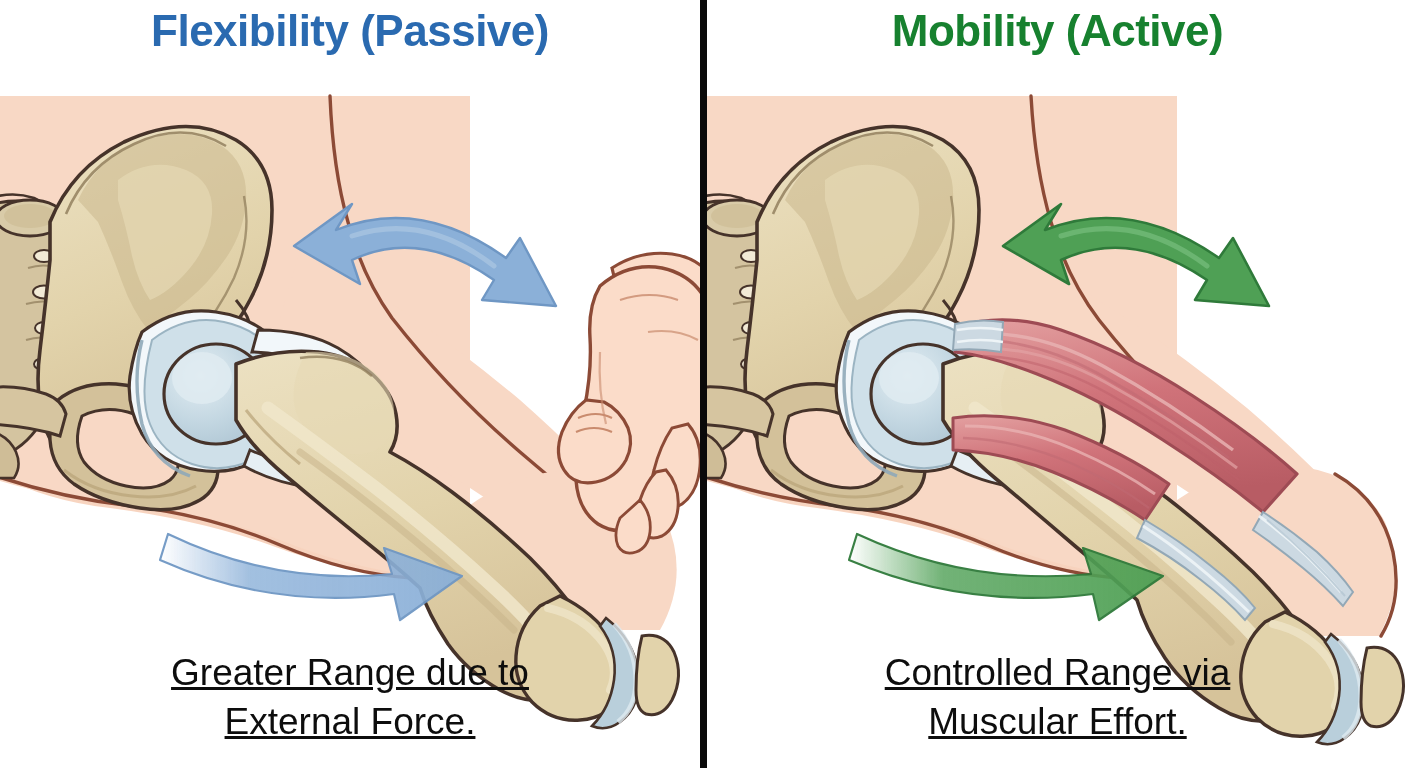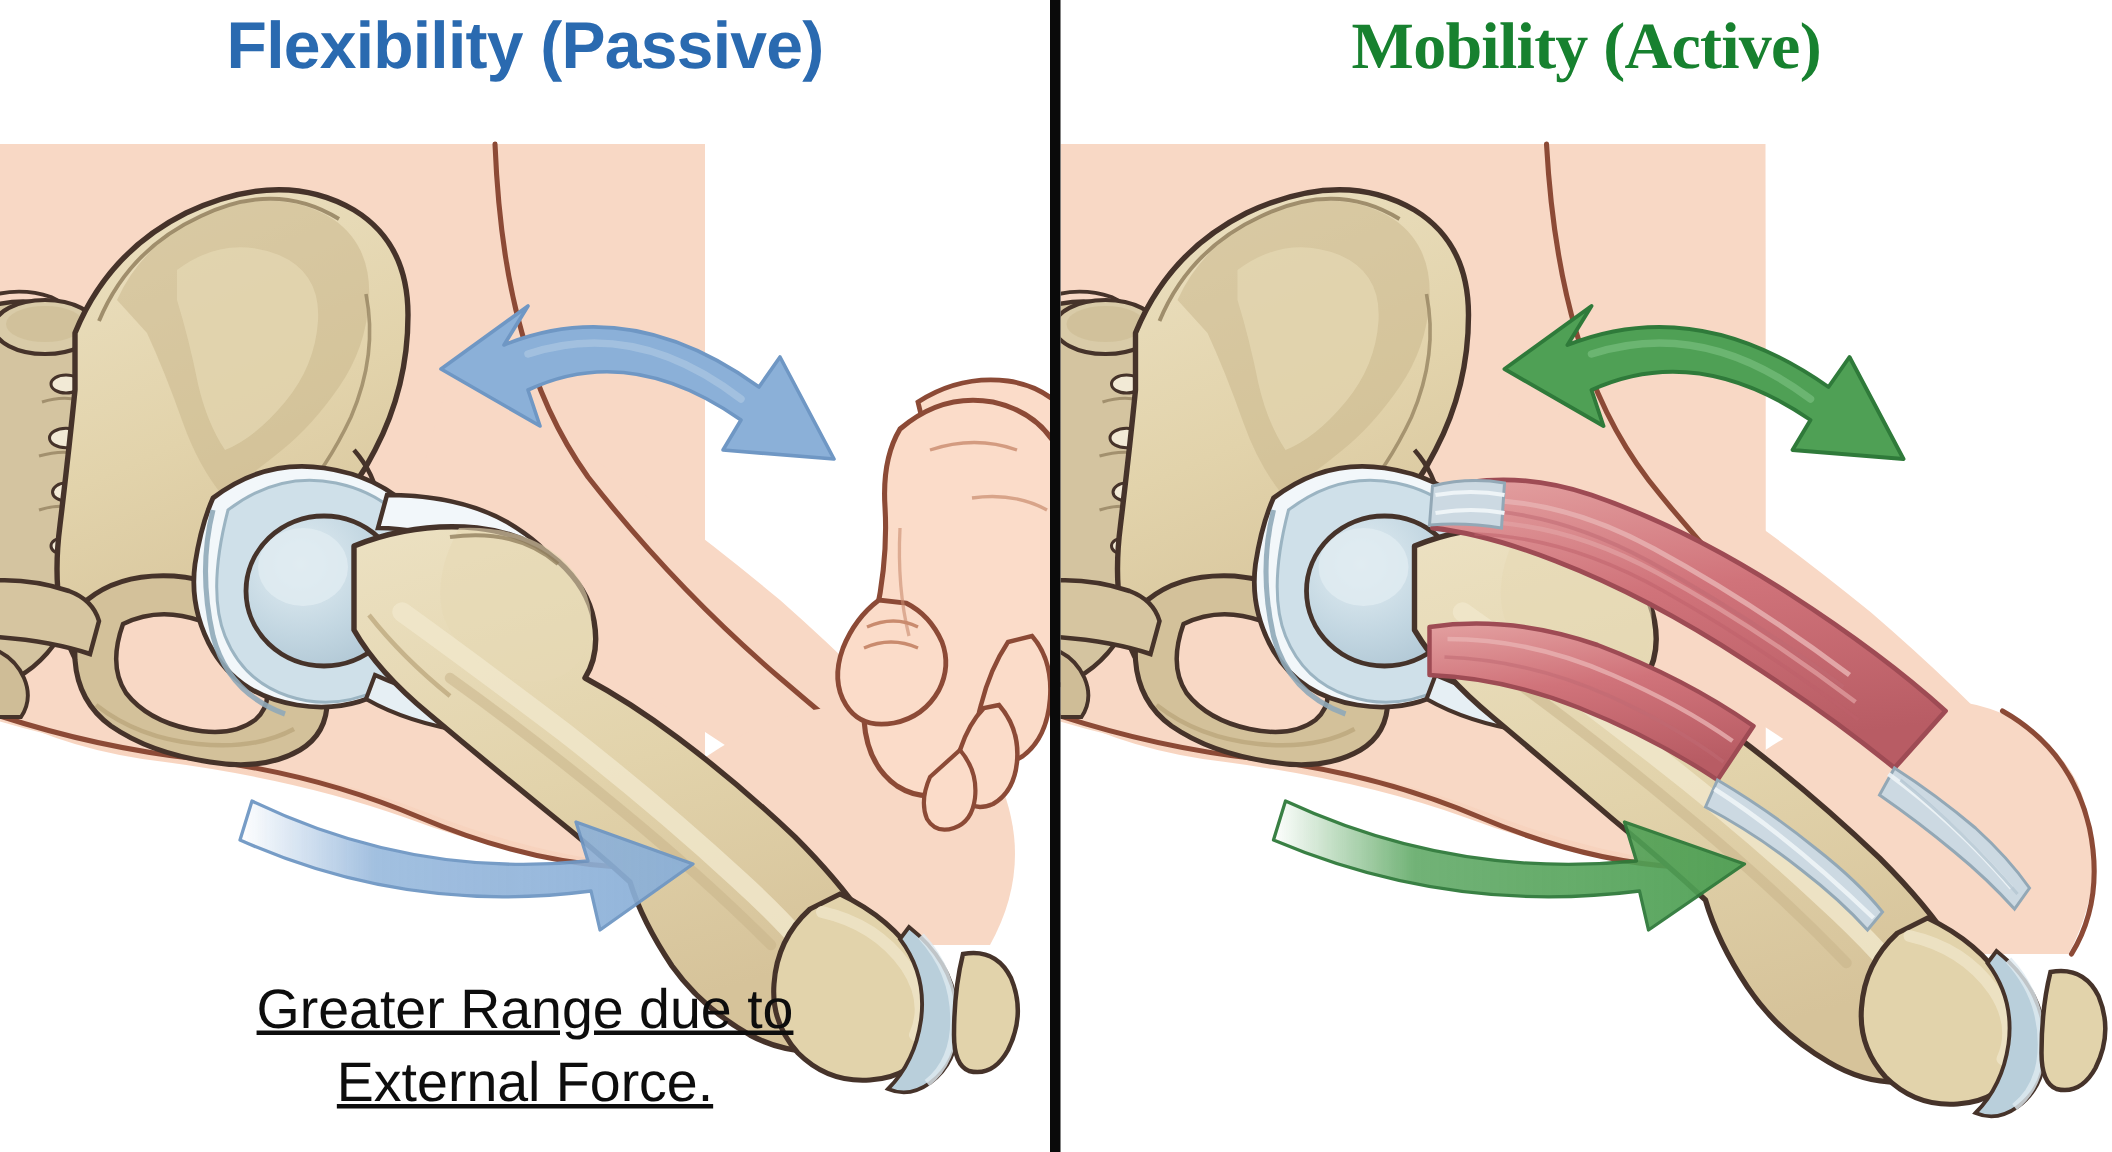--- a/index.html
+++ b/index.html
@@ -47,21 +47,21 @@
     width: 100%;
     text-align: center;
     font-size: 44px;
     font-weight: bold;
     letter-spacing: -0.5px;
     line-height: 1.15;
     z-index: 30;
     text-shadow: 1px 1px 0 rgba(255,255,255,0.65);
   }
   .title-flex { color: #2a6ab0; }
-  .title-mob  { color: #17812f; font-family: Liberation Serif, serif; }
+  .title-mob  { color: #17812f; }
 
   .panel-caption {
     position: absolute;
     left: 0;
     top: 648px;
     width: 100%;
     text-align: center;
     font-size: 37px;
     line-height: 1.33;
     color: #0d0d0d;
@@ -490,15 +490,17 @@
                      L376,548 L456,576 L392,620 L386,594
                      Q260,610 142,560 Z" fill="url(#arrowFadeR)" stroke="#2f7a3a" stroke-width="2.2" stroke-linejoin="round" opacity="0.95"></path>
           </g>
 
         </g>
       </svg>
     </div>
 
     <div class="panel-title title-mob">Mobility (Active)</div>
 
+    <div class="panel-caption">Controlled Range via
+Muscular Effort.</div>
   </div>
 
 </div>
 
 </body></html>

